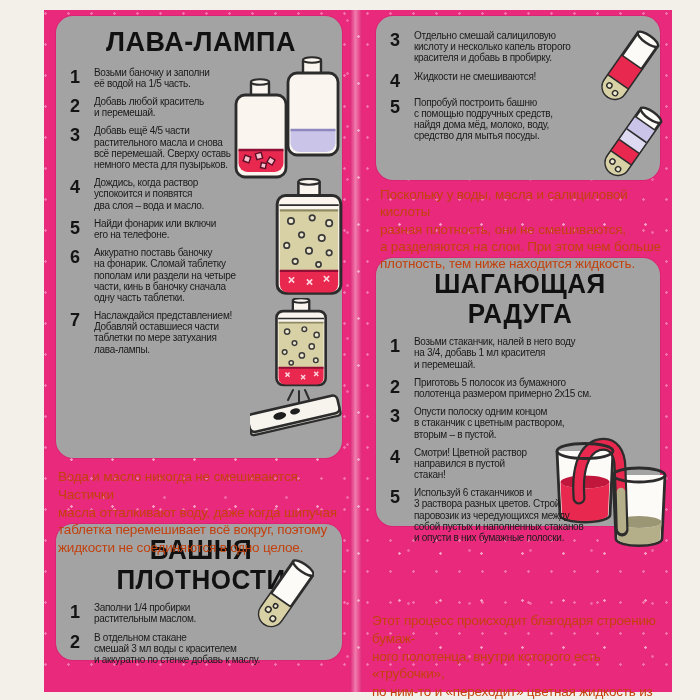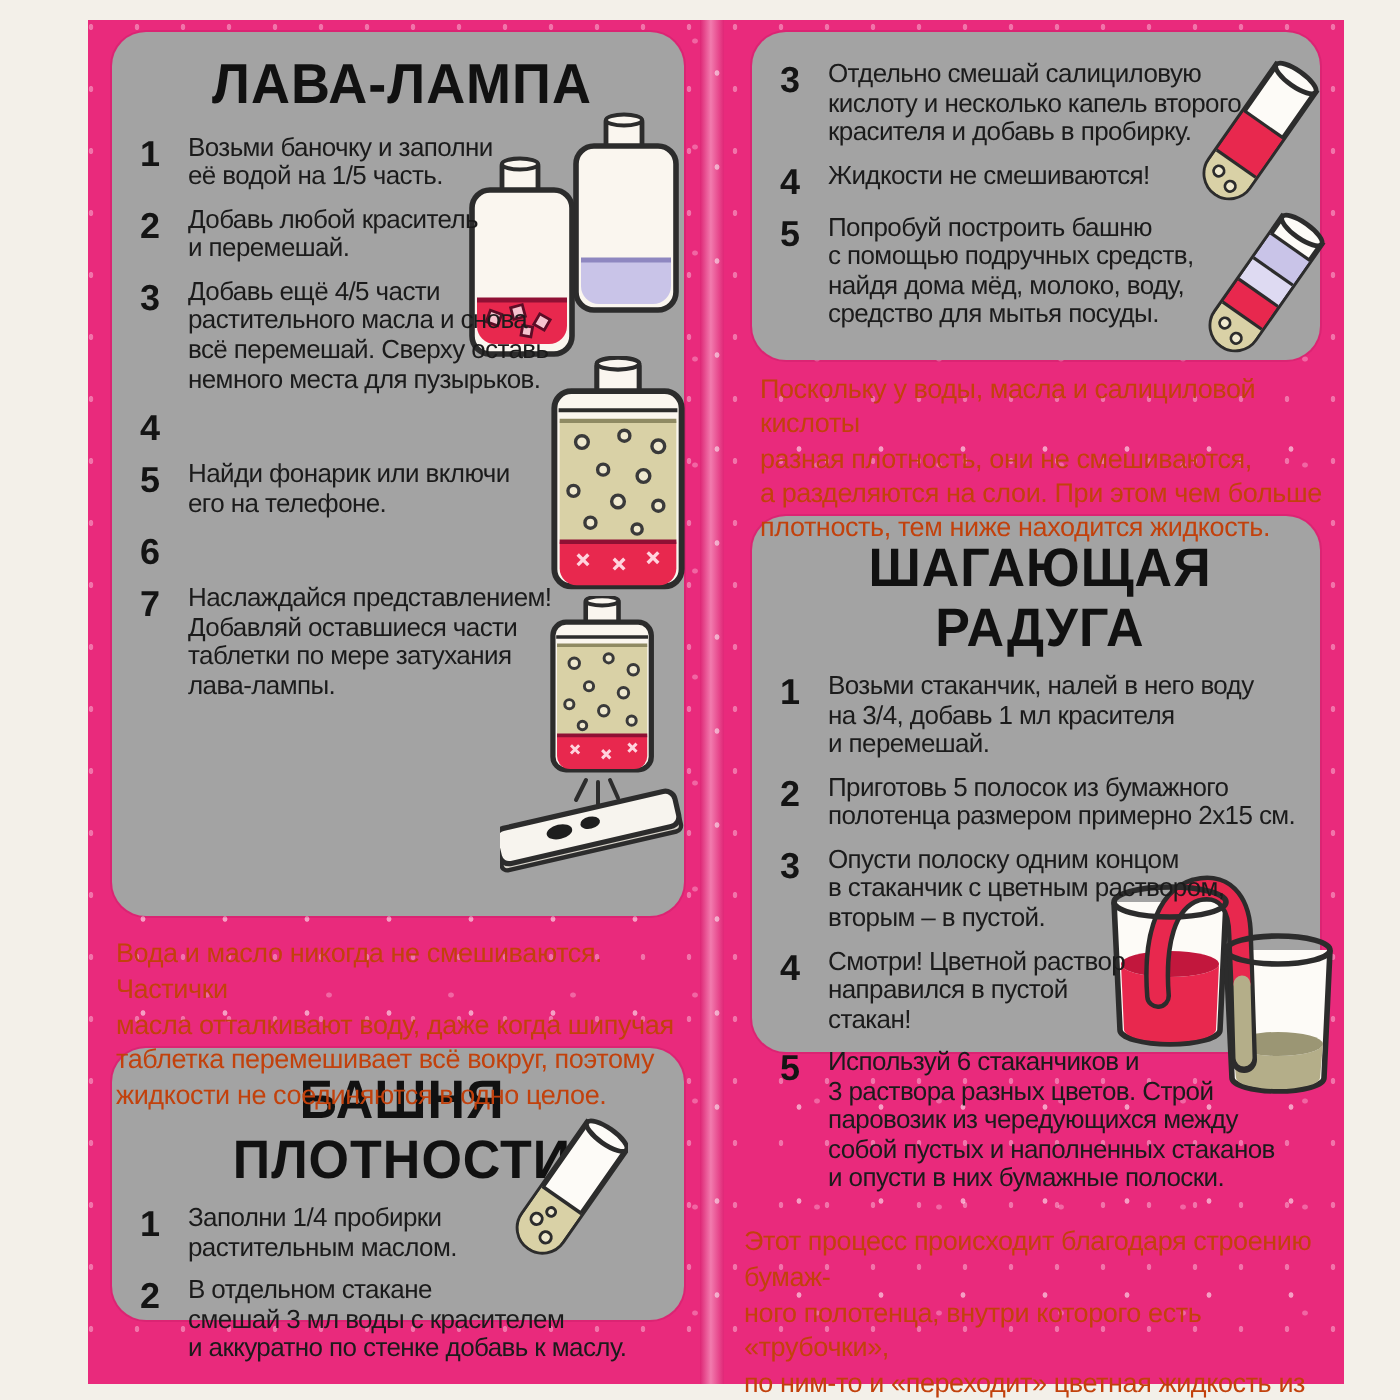--- a/index.html
+++ b/index.html
@@ -41,21 +41,21 @@
     transform:scaleY(1.04);
   }
   .title-lava{font-size:27px;}
   .steps{position:relative;z-index:2;}
   .step{display:flex;margin-bottom:7px;}
   .num{
     flex:0 0 24px;font-weight:bold;font-size:18px;line-height:1;
     padding-top:1px;color:#141414;
   }
   .txt{
-    white-space:pre-line;font-size:13px;line-height:1.12;
+    white-space:pre-line;font-size:10px;line-height:1.12;
     letter-spacing:-0.3px;color:#1b1b1b;
   }
   .note{
     position:absolute;color:#c2410c;font-size:13.5px;line-height:1.32;
     letter-spacing:-0.2px;white-space:pre-line;z-index:2;
   }
   .note-oil  {left:58px; top:468px;width:294px;}
   .note-dens {left:380px;top:186px;width:286px;line-height:1.28;}
   .note-paper{left:372px;top:612px;width:300px;}
   .ill{position:absolute;z-index:1;}
@@ -185,28 +185,36 @@
           </div>
         <div class="step">
             <span class="num">3</span>
             <span class="txt">Добавь ещё 4/5 части
 растительного масла и снова
 всё перемешай. Сверху оставь
 немного места для пузырьков.</span>
           </div>
         <div class="step">
             <span class="num">4</span>
+            <span class="txt">Дождись, когда раствор
+успокоится и появятся
+два слоя – вода и масло.</span>
           </div>
         <div class="step">
             <span class="num">5</span>
             <span class="txt">Найди фонарик или включи
 его на телефоне.</span>
           </div>
         <div class="step">
             <span class="num">6</span>
+            <span class="txt">Аккуратно поставь баночку
+на фонарик. Сломай таблетку
+пополам или раздели на четыре
+части, кинь в баночку сначала
+одну часть таблетки.</span>
           </div>
         <div class="step">
             <span class="num">7</span>
             <span class="txt">Наслаждайся представлением!
 Добавляй оставшиеся части
 таблетки по мере затухания
 лава-лампы.</span>
           </div>
       </div>
     </div>

